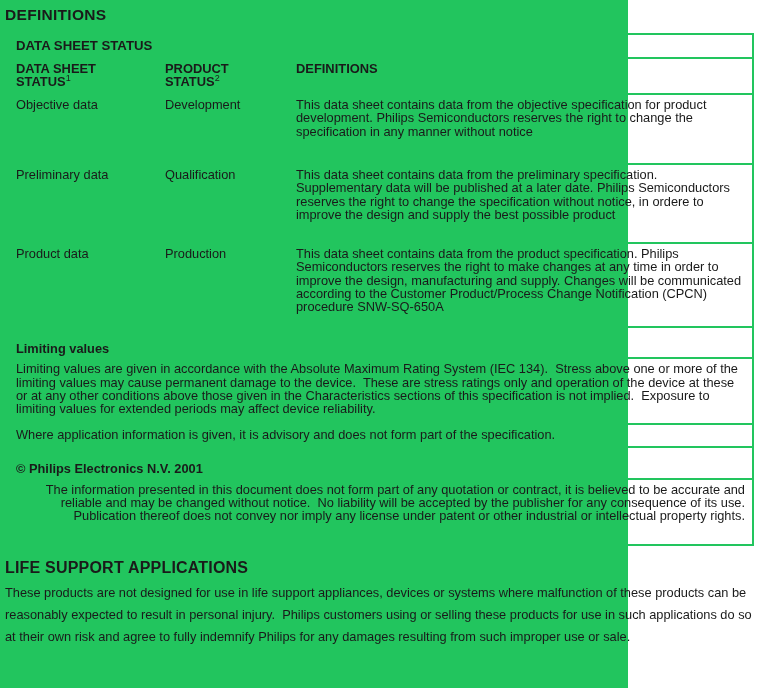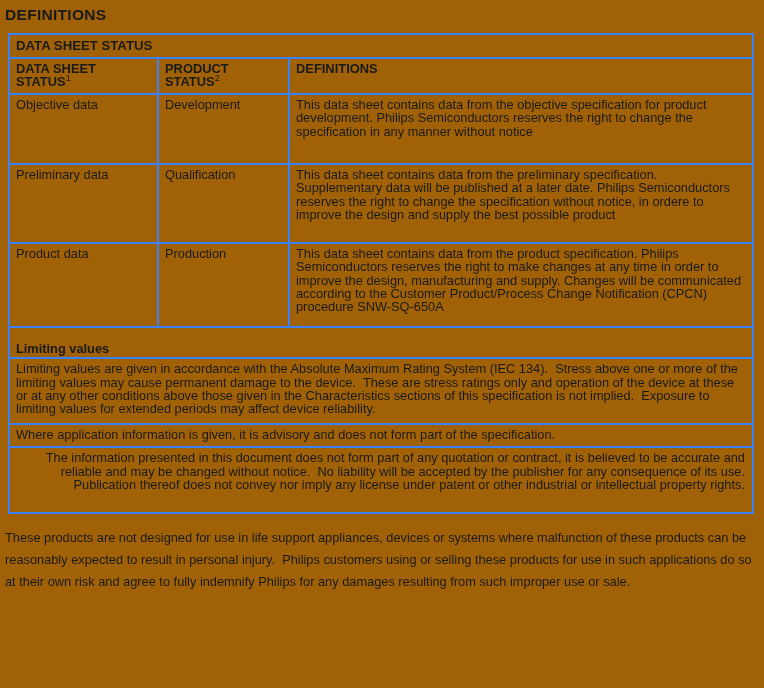--- a/index.html
+++ b/index.html
@@ -4,41 +4,41 @@
 <style>
   * { box-sizing: border-box; margin: 0; padding: 0; }
   html, body {
     width: 764px;
     background: #ffffff;
     font-family: "Liberation Sans", sans-serif;
     color: #1a1a1a;
   }
   .page {
     position: relative;
-    width: 764px;
+    width: 628px;
     height: 688px;
     padding: 4px 4px 0 4px;
-    background: #a16207;
+    background: #22c55e;
   }
   .doc-title {
     font-size: 15.5px;
     font-weight: bold;
     letter-spacing: 0.3px;
     margin: 2px 0 9px 1px;
     color: #1a1a1a;
   }
   table.status-table {
     border-collapse: collapse;
     table-layout: fixed;
     width: 746px;
     margin-left: 4px;
   }
   table.status-table td,
   table.status-table th {
-    border: 2px solid #3b82f6;
+    border: 2px solid #22c55e;
     vertical-align: top;
     text-align: left;
     font-size: 12.8px;
     line-height: 13.4px;
     padding: 3px 7px 4px 6px;
     color: #1a1a1a;
   }
   tr.table-title-row td {
     font-weight: bold;
     font-size: 13.2px;
@@ -141,23 +141,27 @@
         <td colspan="3">Limiting values</td>
       </tr>
       <tr class="section-body-limiting">
         <td colspan="3" class="body-cell">Limiting values are given in accordance with the Absolute Maximum Rating System (IEC 134).  Stress above one or more of the limiting values may cause permanent damage to the device.  These are stress ratings only and operation of the device at these or at any other conditions above those given in the Characteristics sections of this specification is not implied.  Exposure to limiting values for extended periods may affect device reliability.</td>
       </tr>
 
       <tr class="section-body-application">
         <td colspan="3" class="body-cell">Where application information is given, it is advisory and does not form part of the specification.</td>
       </tr>
 
+      <tr class="section-head-row">
+        <td colspan="3">© Philips Electronics N.V. 2001</td>
+      </tr>
       <tr class="section-body-info">
         <td colspan="3" class="body-cell">The information presented in this document does not form part of any quotation or contract, it is believed to be accurate and reliable and may be changed without notice.  No liability will be accepted by the publisher for any consequence of its use.  Publication thereof does not convey nor imply any license under patent or other industrial or intellectual property rights.</td>
       </tr>
     </tbody>
   </table>
 
   <div class="life-support">
+    <div class="life-support-heading">LIFE SUPPORT APPLICATIONS</div>
     <div class="life-support-body">These products are not designed for use in life support appliances, devices or systems where malfunction of these products can be reasonably expected to result in personal injury.  Philips customers using or selling these products for use in such applications do so at their own risk and agree to fully indemnify Philips for any damages resulting from such improper use or sale.</div>
   </div>
 
 </div>
 
 </body></html>

